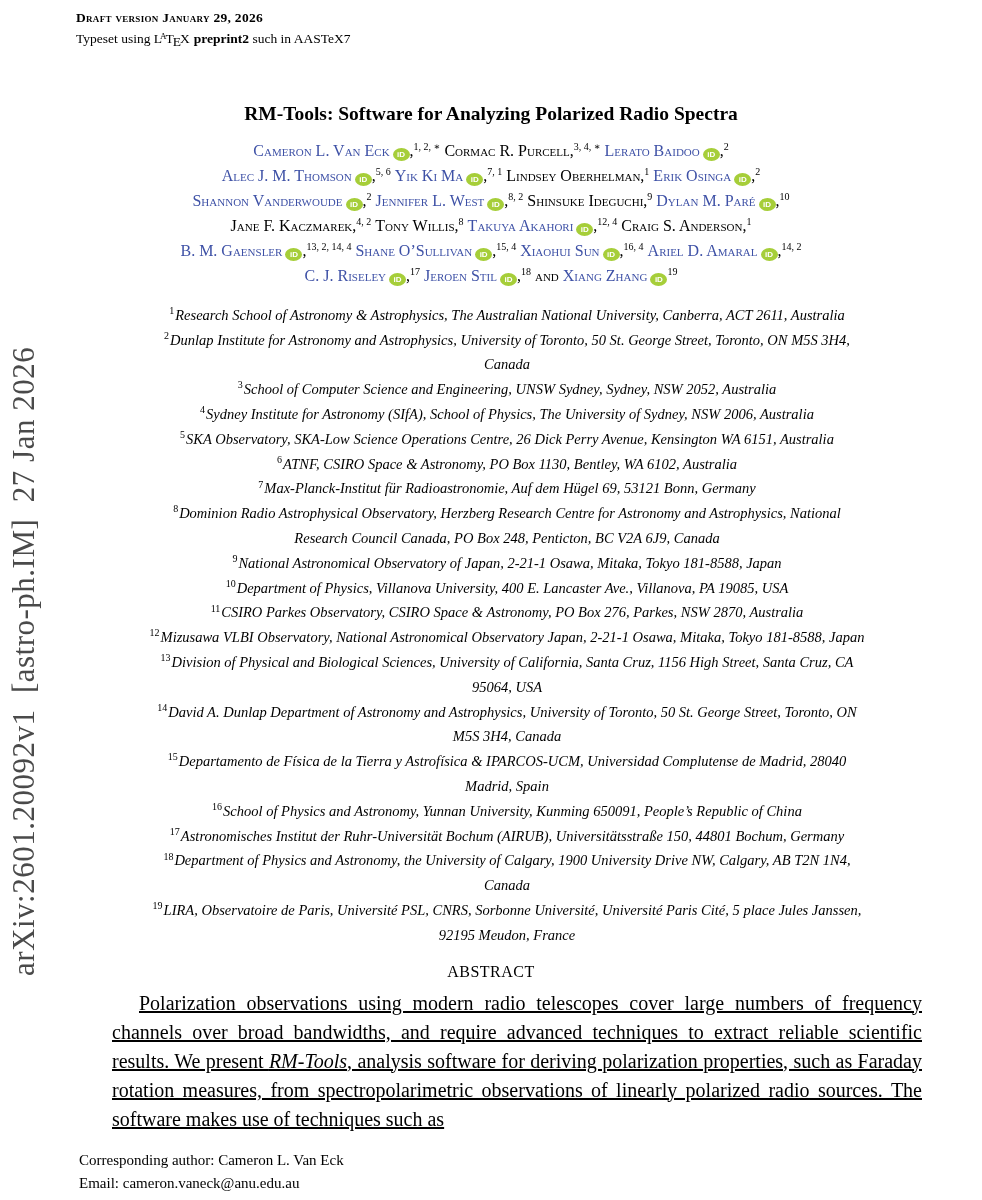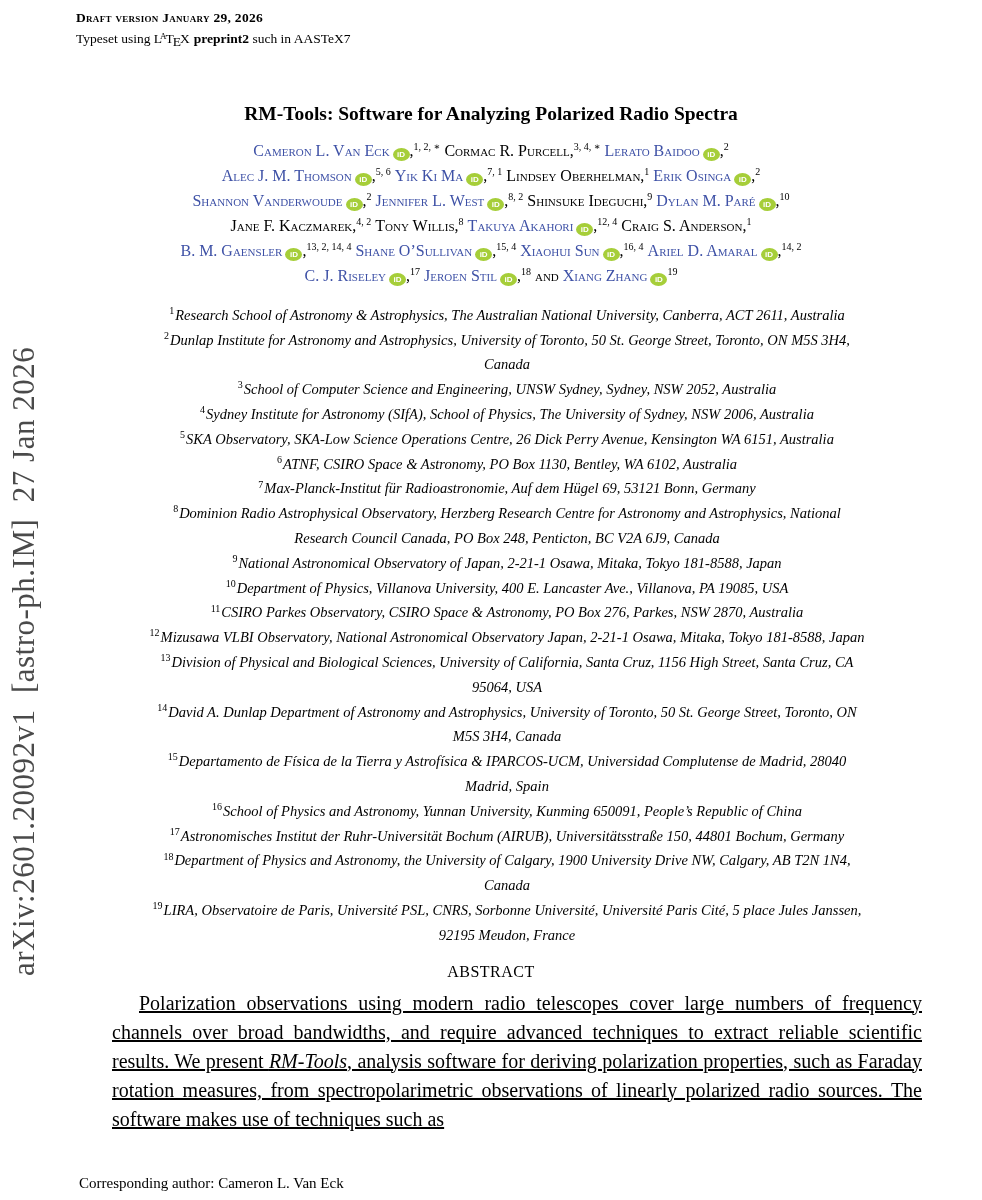--- a/index.html
+++ b/index.html
@@ -88,15 +88,16 @@
       <div class="affiliation"><sup class="affsup">18</sup><span class="afftext">Department of Physics and Astronomy, the University of Calgary, 1900 University Drive NW, Calgary, AB T2N 1N4, Canada</span></div>
       <div class="affiliation"><sup class="affsup">19</sup><span class="afftext">LIRA, Observatoire de Paris, Université PSL, CNRS, Sorbonne Université, Université Paris Cité, 5 place Jules Janssen, 92195 Meudon, France</span></div>
     </div>
 
   <div class="abs-head">ABSTRACT</div>
 
   <p class="abstract"><span>Polarization observations using modern radio telescopes cover large numbers of frequency channels over broad bandwidths, and require advanced techniques to extract reliable scientific results. We present </span><i>RM-Tools</i><span>, analysis software for deriving polarization properties, such as Faraday rotation measures, from spectropolarimetric observations of linearly polarized radio sources. The software makes use of techniques such as</span></p>
 
   <div class="footer">
     <div>Corresponding author: Cameron L. Van Eck</div>
+    <div>Email: cameron.vaneck@anu.edu.au</div>
   </div>
 
 </div>
 
 </body></html>

